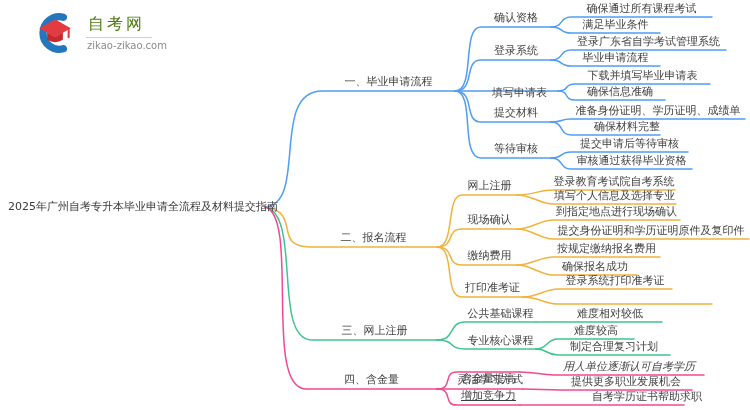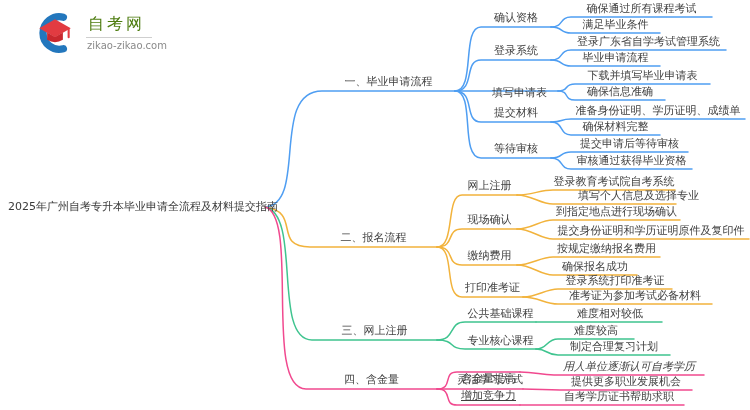--- a/index.html
+++ b/index.html
@@ -103,46 +103,45 @@
   <div class="node" style="left:481px;top:105px;width:70px;">提交材料</div>
   <div class="node" style="left:481px;top:141px;width:70px;">等待审核</div>
 
   <div class="node" style="left:571px;top:1px;width:141px;">确保通过所有课程考试</div>
   <div class="node" style="left:571px;top:17px;width:89px;">满足毕业条件</div>
   <div class="node" style="left:571px;top:34px;width:155px;">登录广东省自学考试管理系统</div>
   <div class="node" style="left:571px;top:50px;width:89px;">毕业申请流程</div>
   <div class="node" style="left:575px;top:68px;width:135px;">下载并填写毕业申请表</div>
   <div class="node" style="left:575px;top:84px;width:90px;">确保信息准确</div>
   <div class="node" style="left:571px;top:103px;width:174px;">准备身份证明、学历证明、成绩单</div>
-  <div class="node" style="left:571px;top:119px;width:89px;">确保材料完整</div>
+  <div class="node" style="left:571px;top:119px;width:89px;text-align:right;">确保材料完整</div>
   <div class="node" style="left:571px;top:136px;width:117px;">提交申请后等待审核</div>
   <div class="node" style="left:571px;top:153px;width:121px;">审核通过获得毕业资格</div>
 
   <div class="node" style="left:462px;top:178px;width:55px;">网上注册</div>
   <div class="node" style="left:462px;top:212px;width:55px;">现场确认</div>
   <div class="node" style="left:462px;top:248px;width:55px;">缴纳费用</div>
   <div class="node" style="left:462px;top:280px;width:61px;">打印准考证</div>
 
   <div class="node" style="left:553px;top:174px;width:122px;">登录教育考试院自考系统</div>
-  <div class="node" style="left:553px;top:188px;width:123px;margin-left:24px;">填写个人信息及选择专业</div>
+  <div class="node" style="left:553px;top:188px;width:123px;">填写个人信息及选择专业</div>
   <div class="node" style="left:553px;top:204px;width:127px;">到指定地点进行现场确认</div>
   <div class="node" style="left:553px;top:223px;width:196px;">提交身份证明和学历证明原件及复印件</div>
   <div class="node" style="left:553px;top:241px;width:107px;">按规定缴纳报名费用</div>
   <div class="node" style="left:553px;top:259px;width:84px;">确保报名成功</div>
   <div class="node" style="left:558px;top:273px;width:114px;">登录系统打印准考证</div>
-  <div class="node" style="left:558px;top:288px;width:154px;">准考证为参加考试必备材料</div>
 
   <div class="node" style="left:465px;top:306px;width:71px;">公共基础课程</div>
   <div class="node" style="left:465px;top:333px;width:71px;">专业核心课程</div>
 
   <div class="node" style="left:558px;top:306px;width:104px;">难度相对较低</div>
   <div class="node" style="left:558px;top:323px;width:76px;">难度较高</div>
   <div class="node" style="left:558px;top:339px;width:112px;">制定合理复习计划</div>
 
   <div class="node" style="left:457px;top:355px;width:63px;margin-top:16px;">含金量提高</div>
   <div class="node" style="left:457px;top:372px;width:66px;">灵活学习方式</div>
   <div class="node" style="left:457px;top:388px;width:63px;text-decoration:underline;">增加竞争力</div>
 
   <div class="node" style="left:554px;top:359px;width:150px;font-style:italic;">用人单位逐渐认可自考学历</div>
   <div class="node" style="left:560px;top:374px;width:132px;">提供更多职业发展机会</div>
-  <div class="node" style="left:554px;top:389px;width:130px;">自考学历证书帮助求职</div>
+  <div class="node" style="left:582px;top:389px;width:130px;">自考学历证书帮助求职</div>
 
 </div>
 
 </body></html>

